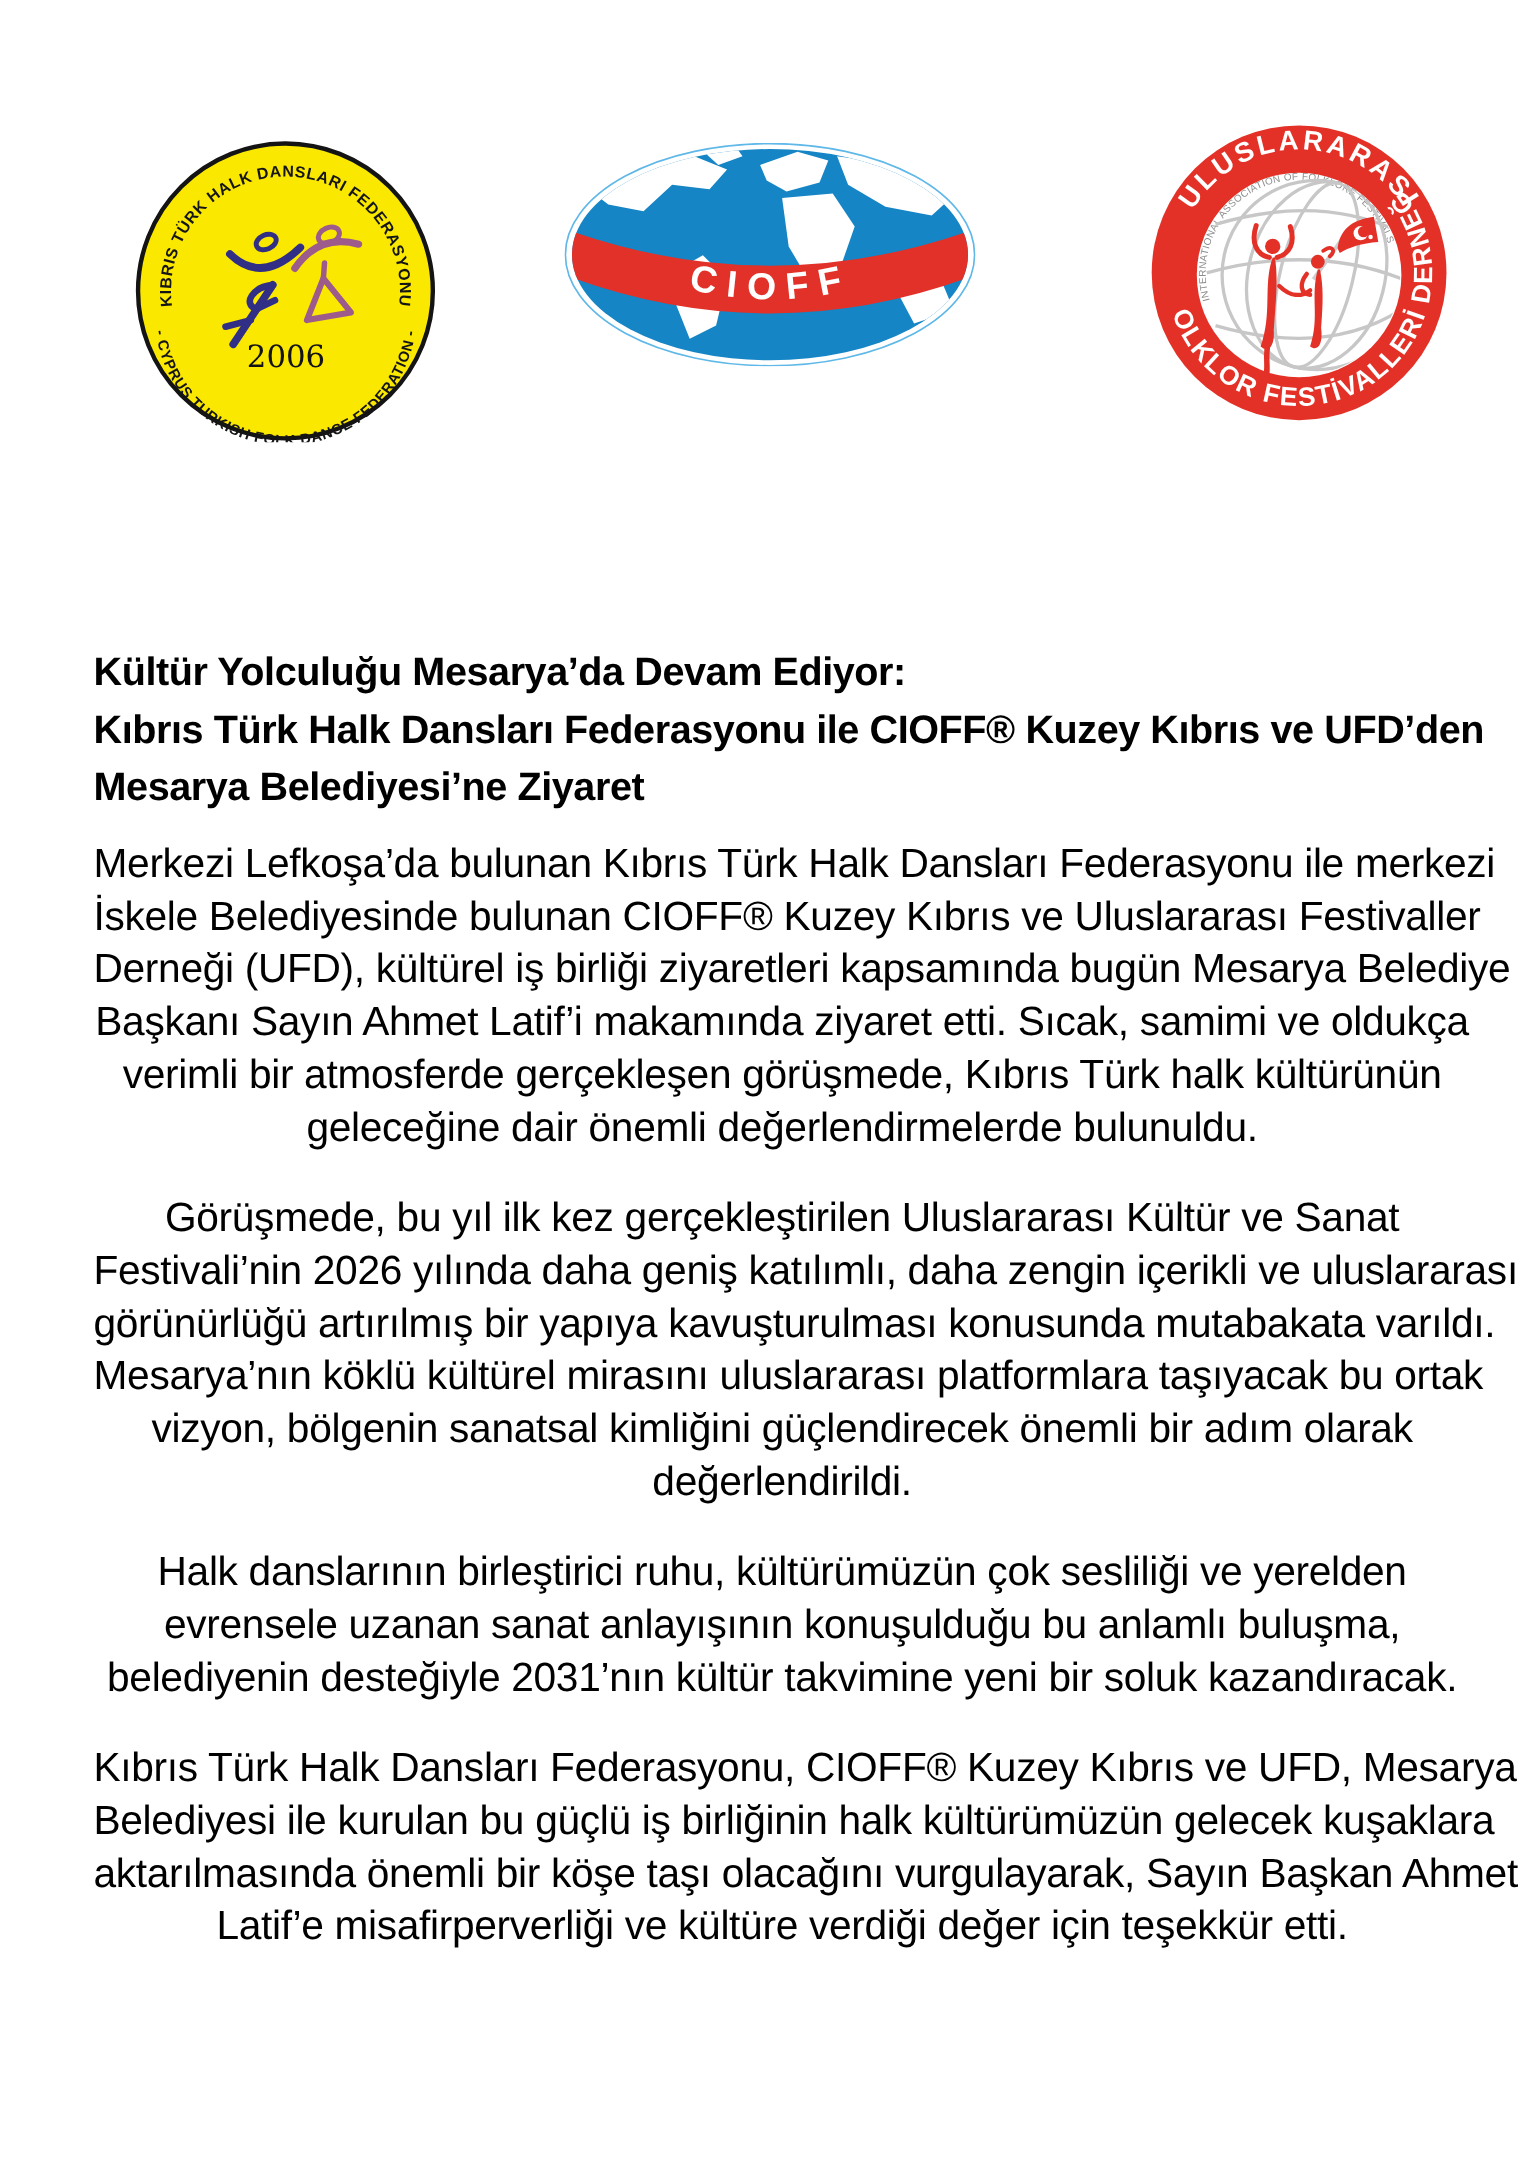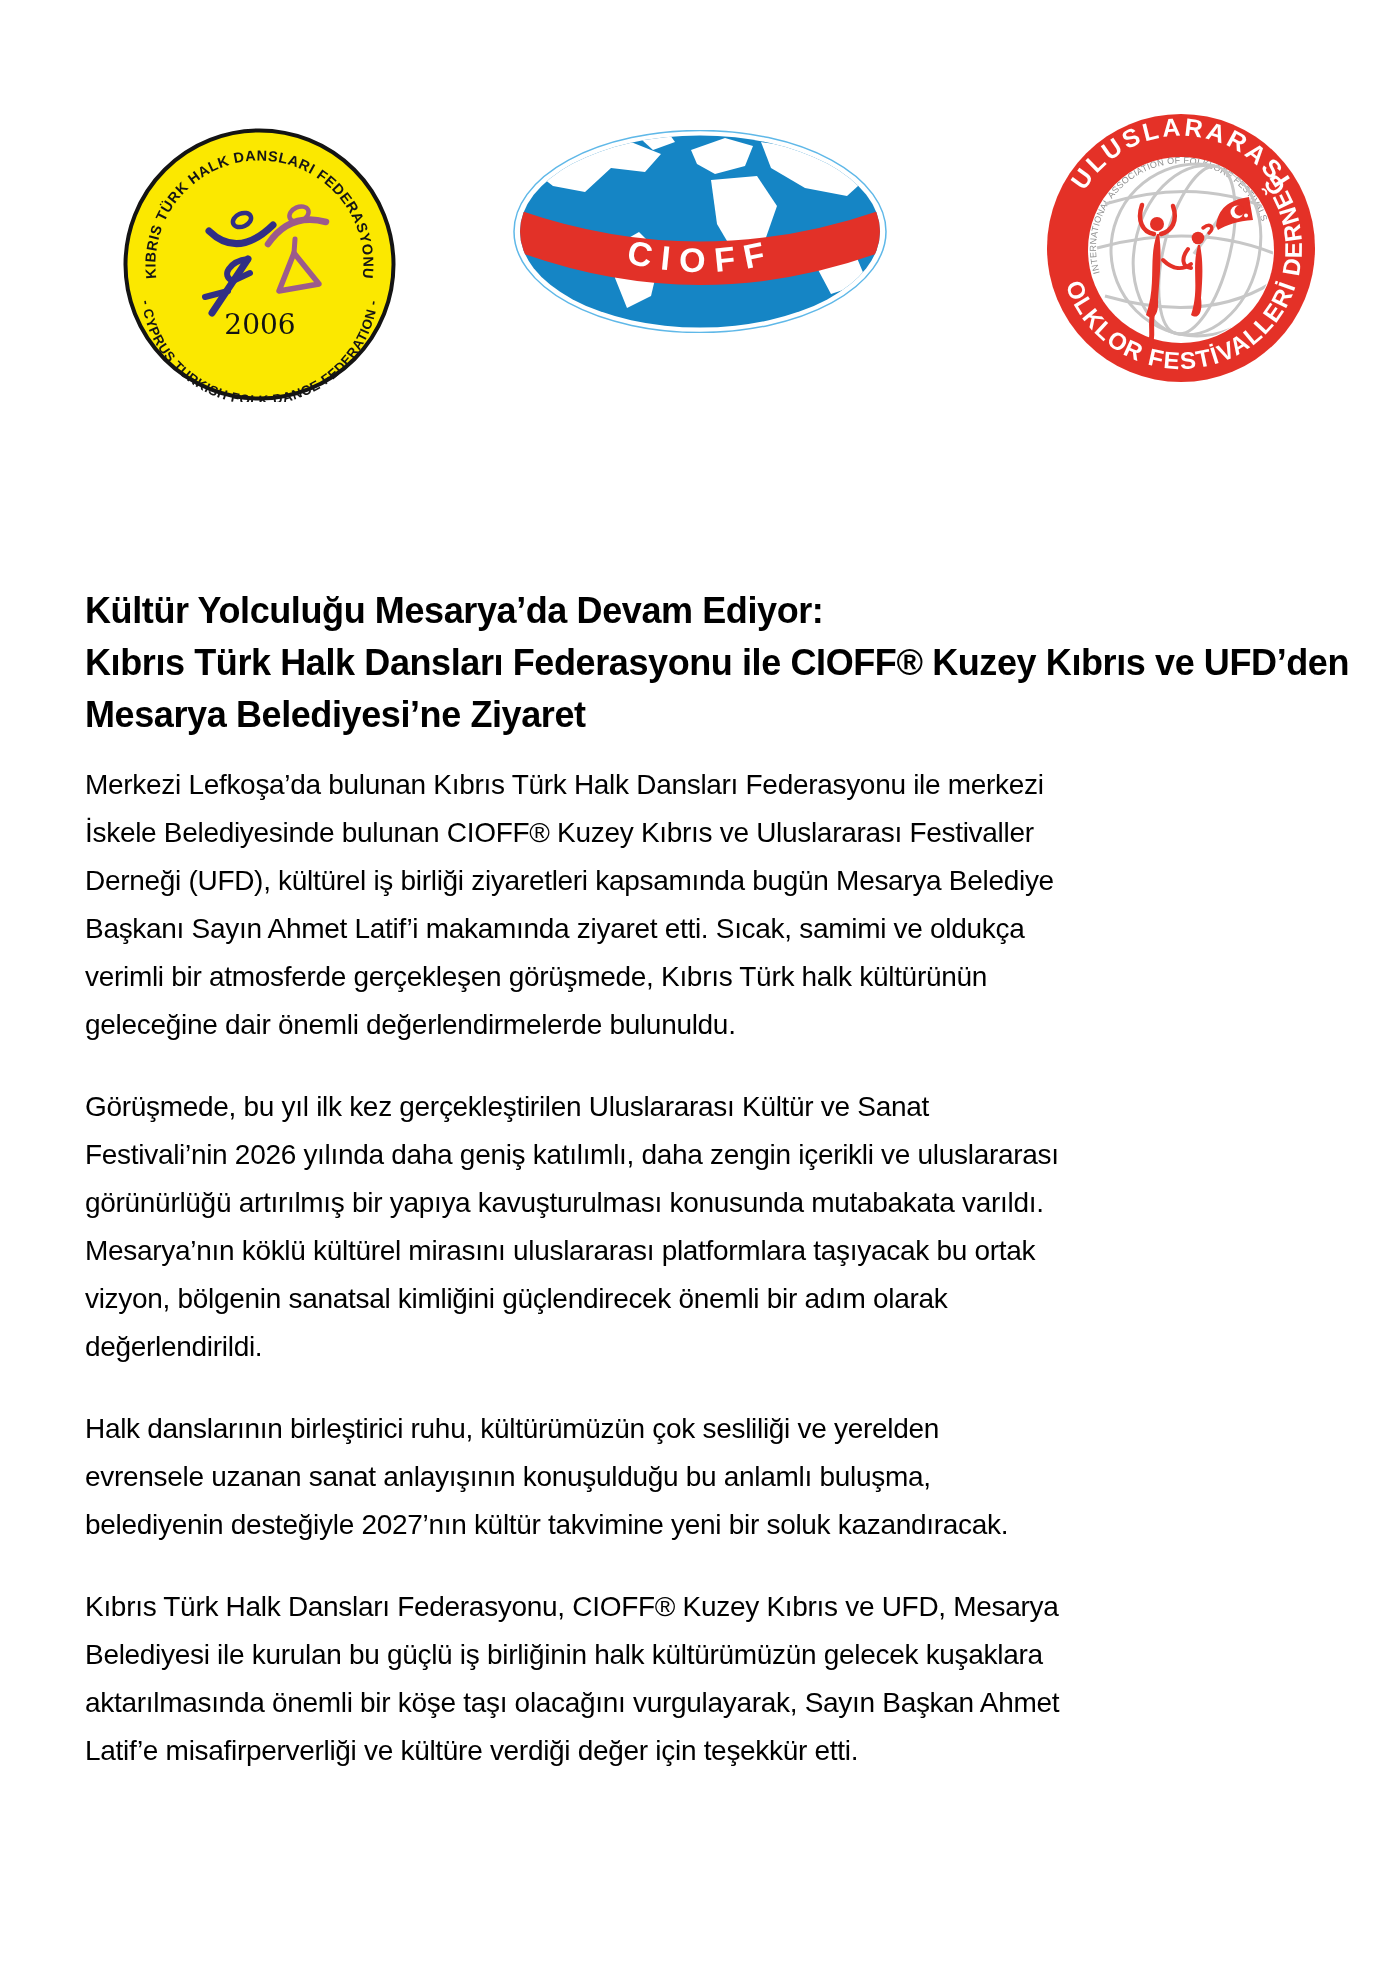--- a/index.html
+++ b/index.html
@@ -19,24 +19,25 @@
   .content{
     position:absolute;left:85px;top:585px;width:1252px;
   }
   .content h1{
     font-size:36px;line-height:52px;font-weight:700;
     letter-spacing:-0.4px;
     margin:0 0 20px 0;
     white-space:pre;
   }
   .content p{
-    font-size:28px;line-height:48px;font-weight:400;
+    font-size:37px;line-height:48px;font-weight:400;
     letter-spacing:-0.3px;
     margin:0 0 34px 0;
     white-space:pre;
+    text-align:center;
   }
   svg text{font-family:"Liberation Sans",sans-serif;}
   .ring-letters{font-weight:700;font-size:14.5px;letter-spacing:0.6px;fill:#151515;}
   .ring-letters-bottom{font-weight:700;font-size:13.5px;letter-spacing:0.6px;fill:#151515;}
   .kthdf-year{font-family:"DejaVu Serif",serif;font-size:28px;fill:#131313;}
   .cioff-letters{font-weight:700;font-size:34px;letter-spacing:10px;fill:#ffffff;}
   .ufd-ring-top{font-weight:700;font-size:25px;letter-spacing:3px;fill:#ffffff;}
   .ufd-ring-bottom{font-weight:700;font-size:24px;letter-spacing:1.5px;fill:#ffffff;}
   .ufd-inner-arc{font-weight:400;font-size:9px;letter-spacing:0.3px;fill:#8f8f8f;}
 </style>
@@ -156,20 +157,20 @@
 verimli bir atmosferde gerçekleşen görüşmede, Kıbrıs Türk halk kültürünün
 geleceğine dair önemli değerlendirmelerde bulunuldu.</p>
     <p>Görüşmede, bu yıl ilk kez gerçekleştirilen Uluslararası Kültür ve Sanat
 Festivali’nin 2026 yılında daha geniş katılımlı, daha zengin içerikli ve uluslararası
 görünürlüğü artırılmış bir yapıya kavuşturulması konusunda mutabakata varıldı.
 Mesarya’nın köklü kültürel mirasını uluslararası platformlara taşıyacak bu ortak
 vizyon, bölgenin sanatsal kimliğini güçlendirecek önemli bir adım olarak
 değerlendirildi.</p>
     <p>Halk danslarının birleştirici ruhu, kültürümüzün çok sesliliği ve yerelden
 evrensele uzanan sanat anlayışının konuşulduğu bu anlamlı buluşma,
-belediyenin desteğiyle 2027’nın kültür takvimine yeni bir soluk kazandıracak.</p>
+belediyenin desteğiyle 2031’nın kültür takvimine yeni bir soluk kazandıracak.</p>
     <p>Kıbrıs Türk Halk Dansları Federasyonu, CIOFF® Kuzey Kıbrıs ve UFD, Mesarya
 Belediyesi ile kurulan bu güçlü iş birliğinin halk kültürümüzün gelecek kuşaklara
 aktarılmasında önemli bir köşe taşı olacağını vurgulayarak, Sayın Başkan Ahmet
 Latif’e misafirperverliği ve kültüre verdiği değer için teşekkür etti.</p>
   </main>
 
 </div>
 
 </body></html>

